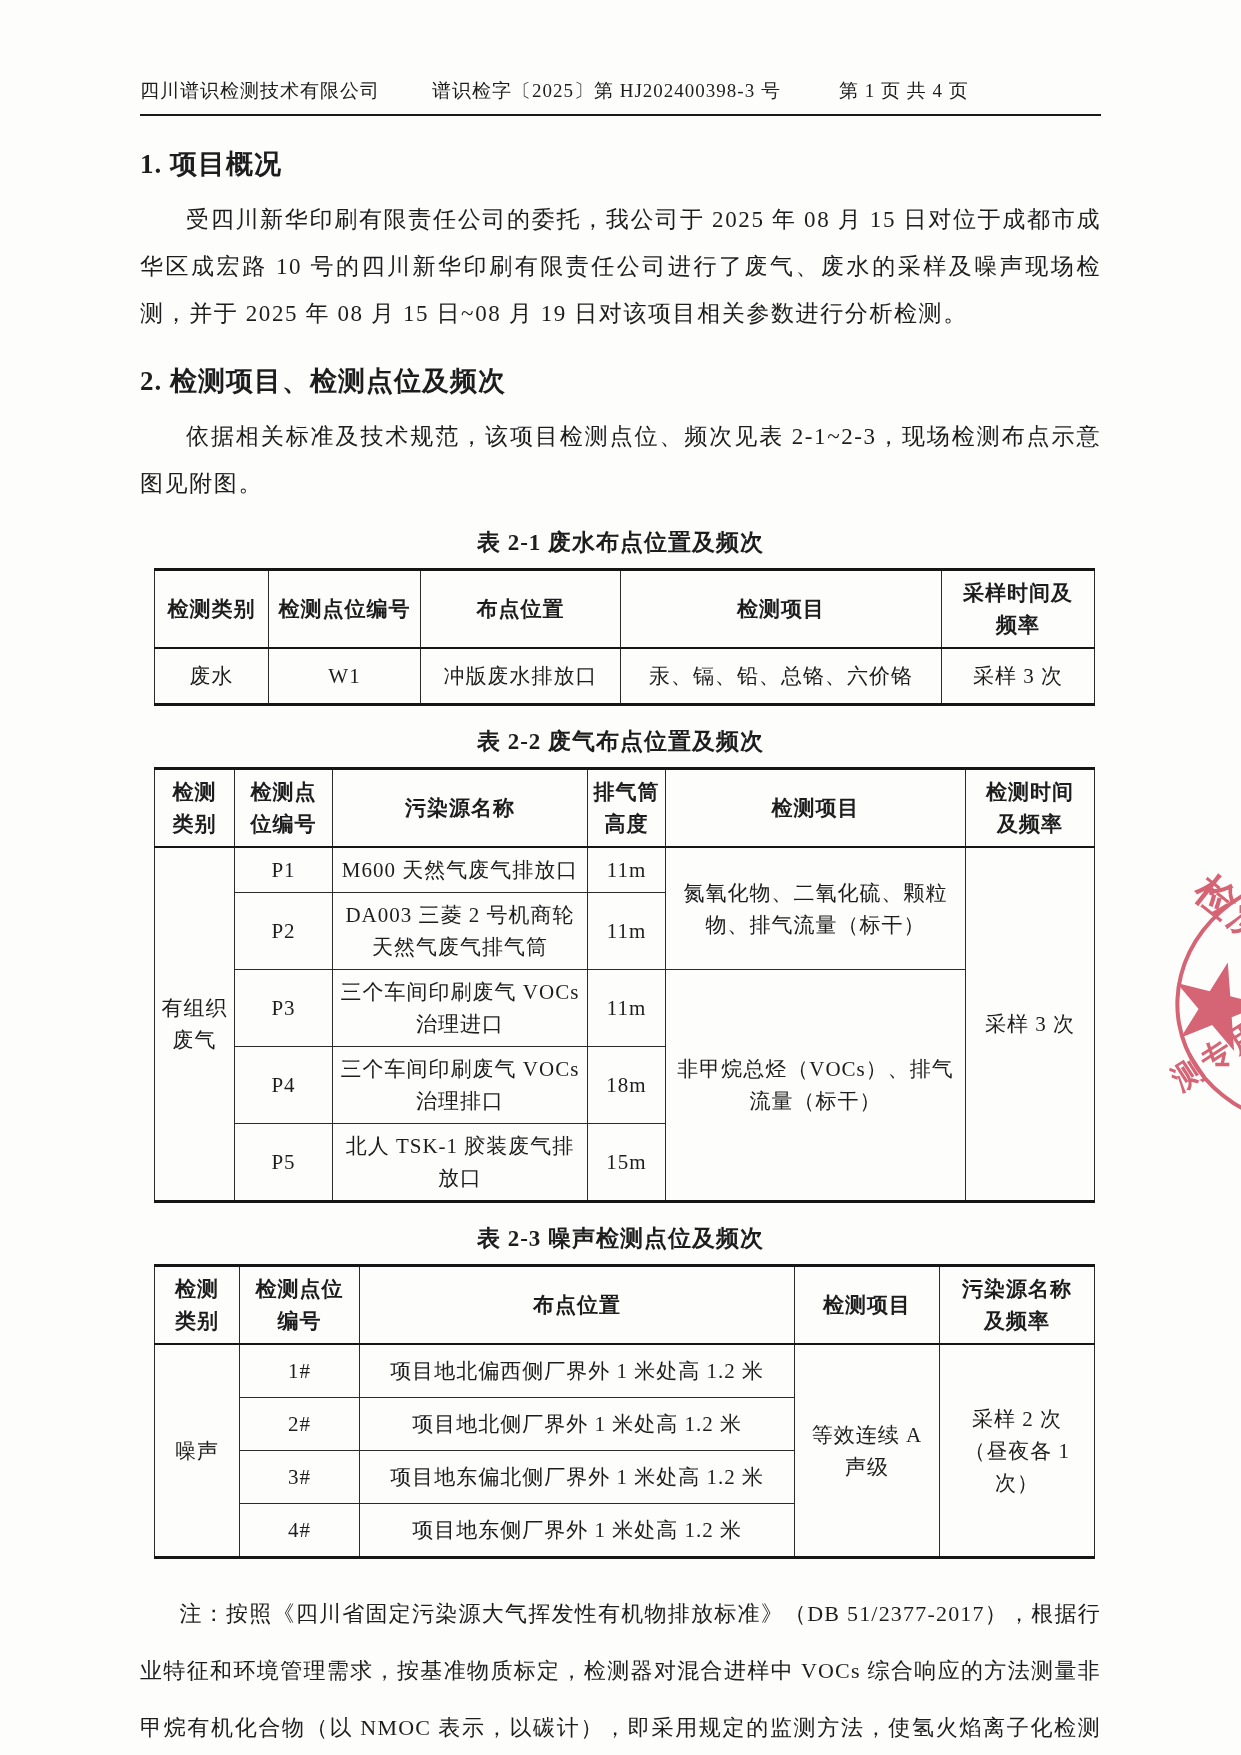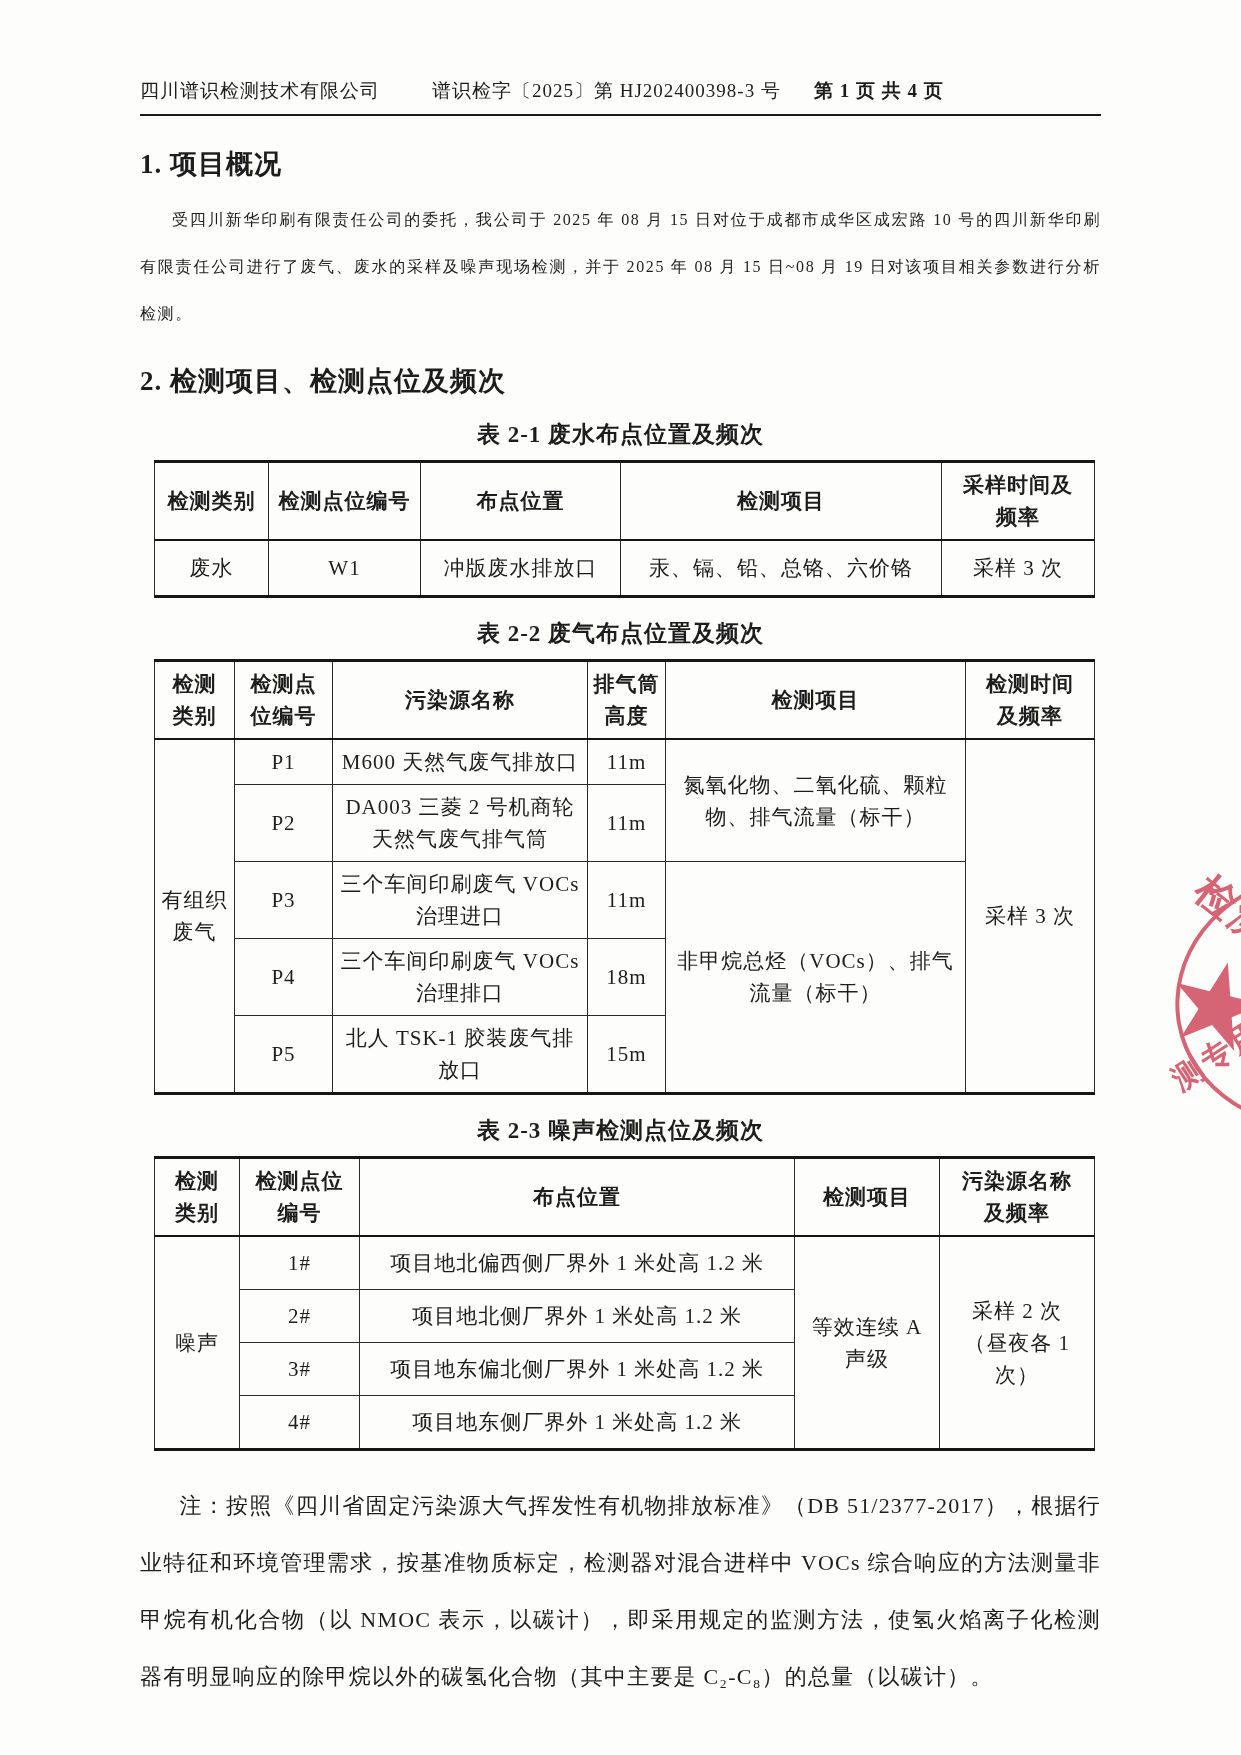--- a/index.html
+++ b/index.html
@@ -20,36 +20,36 @@
   
   .doc-header{
     display:flex;
     align-items:baseline;
     font-size:19px;
     letter-spacing:1px;
     white-space:nowrap;
   }
   .doc-header .h-company{flex:0 0 auto;}
   .doc-header .h-docno{flex:0 0 auto;margin-left:52px;}
-  .doc-header .h-page{flex:0 0 auto;margin-left:33px;font-weight:bold;}
+  .doc-header .h-page{flex:0 0 auto;margin-left:58px;}
   .header-rule{
     margin-top:10px;
     height:0;
     border-top:2px solid #1a1a1a;
   }
   
   .sec-title{
     font-size:27px;
     font-weight:bold;
     letter-spacing:1px;
     margin:26px 0 14px 0;
   }
   
   .body-para{
-    font-size:16px;
+    font-size:23px;
     line-height:47px;
     letter-spacing:1.6px;
     text-align:justify;
     text-align-last:left;
     text-indent:2em;
     margin:0 0 8px 0;
   }
   
   .tbl-title{
     font-size:23px;
@@ -152,20 +152,21 @@
     <span class="h-company">四川谱识检测技术有限公司</span>
     <span class="h-docno">谱识检字〔2025〕第 HJ202400398-3 号</span>
     <span class="h-page">第 1 页 共 4 页</span>
   </header>
   <div class="header-rule"></div>
 
   <h1 class="sec-title" style="margin-top:30px;">1. 项目概况</h1>
   <p class="body-para">受四川新华印刷有限责任公司的委托，我公司于 2025 年 08 月 15 日对位于成都市成华区成宏路 10 号的四川新华印刷有限责任公司进行了废气、废水的采样及噪声现场检测，并于 2025 年 08 月 15 日~08 月 19 日对该项目相关参数进行分析检测。</p>
 
   <h1 class="sec-title">2. 检测项目、检测点位及频次</h1>
+  <p class="body-para">依据相关标准及技术规范，该项目检测点位、频次见表 2-1~2-3，现场检测布点示意图见附图。</p>
 
   <div class="tbl-title">表 2-1  废水布点位置及频次</div>
   <table class="tbl t21">
     <colgroup>
       <col style="width:114px">
         <col style="width:152px">
         <col style="width:200px">
         <col style="width:321px">
         <col style="width:153px">
     </colgroup>

